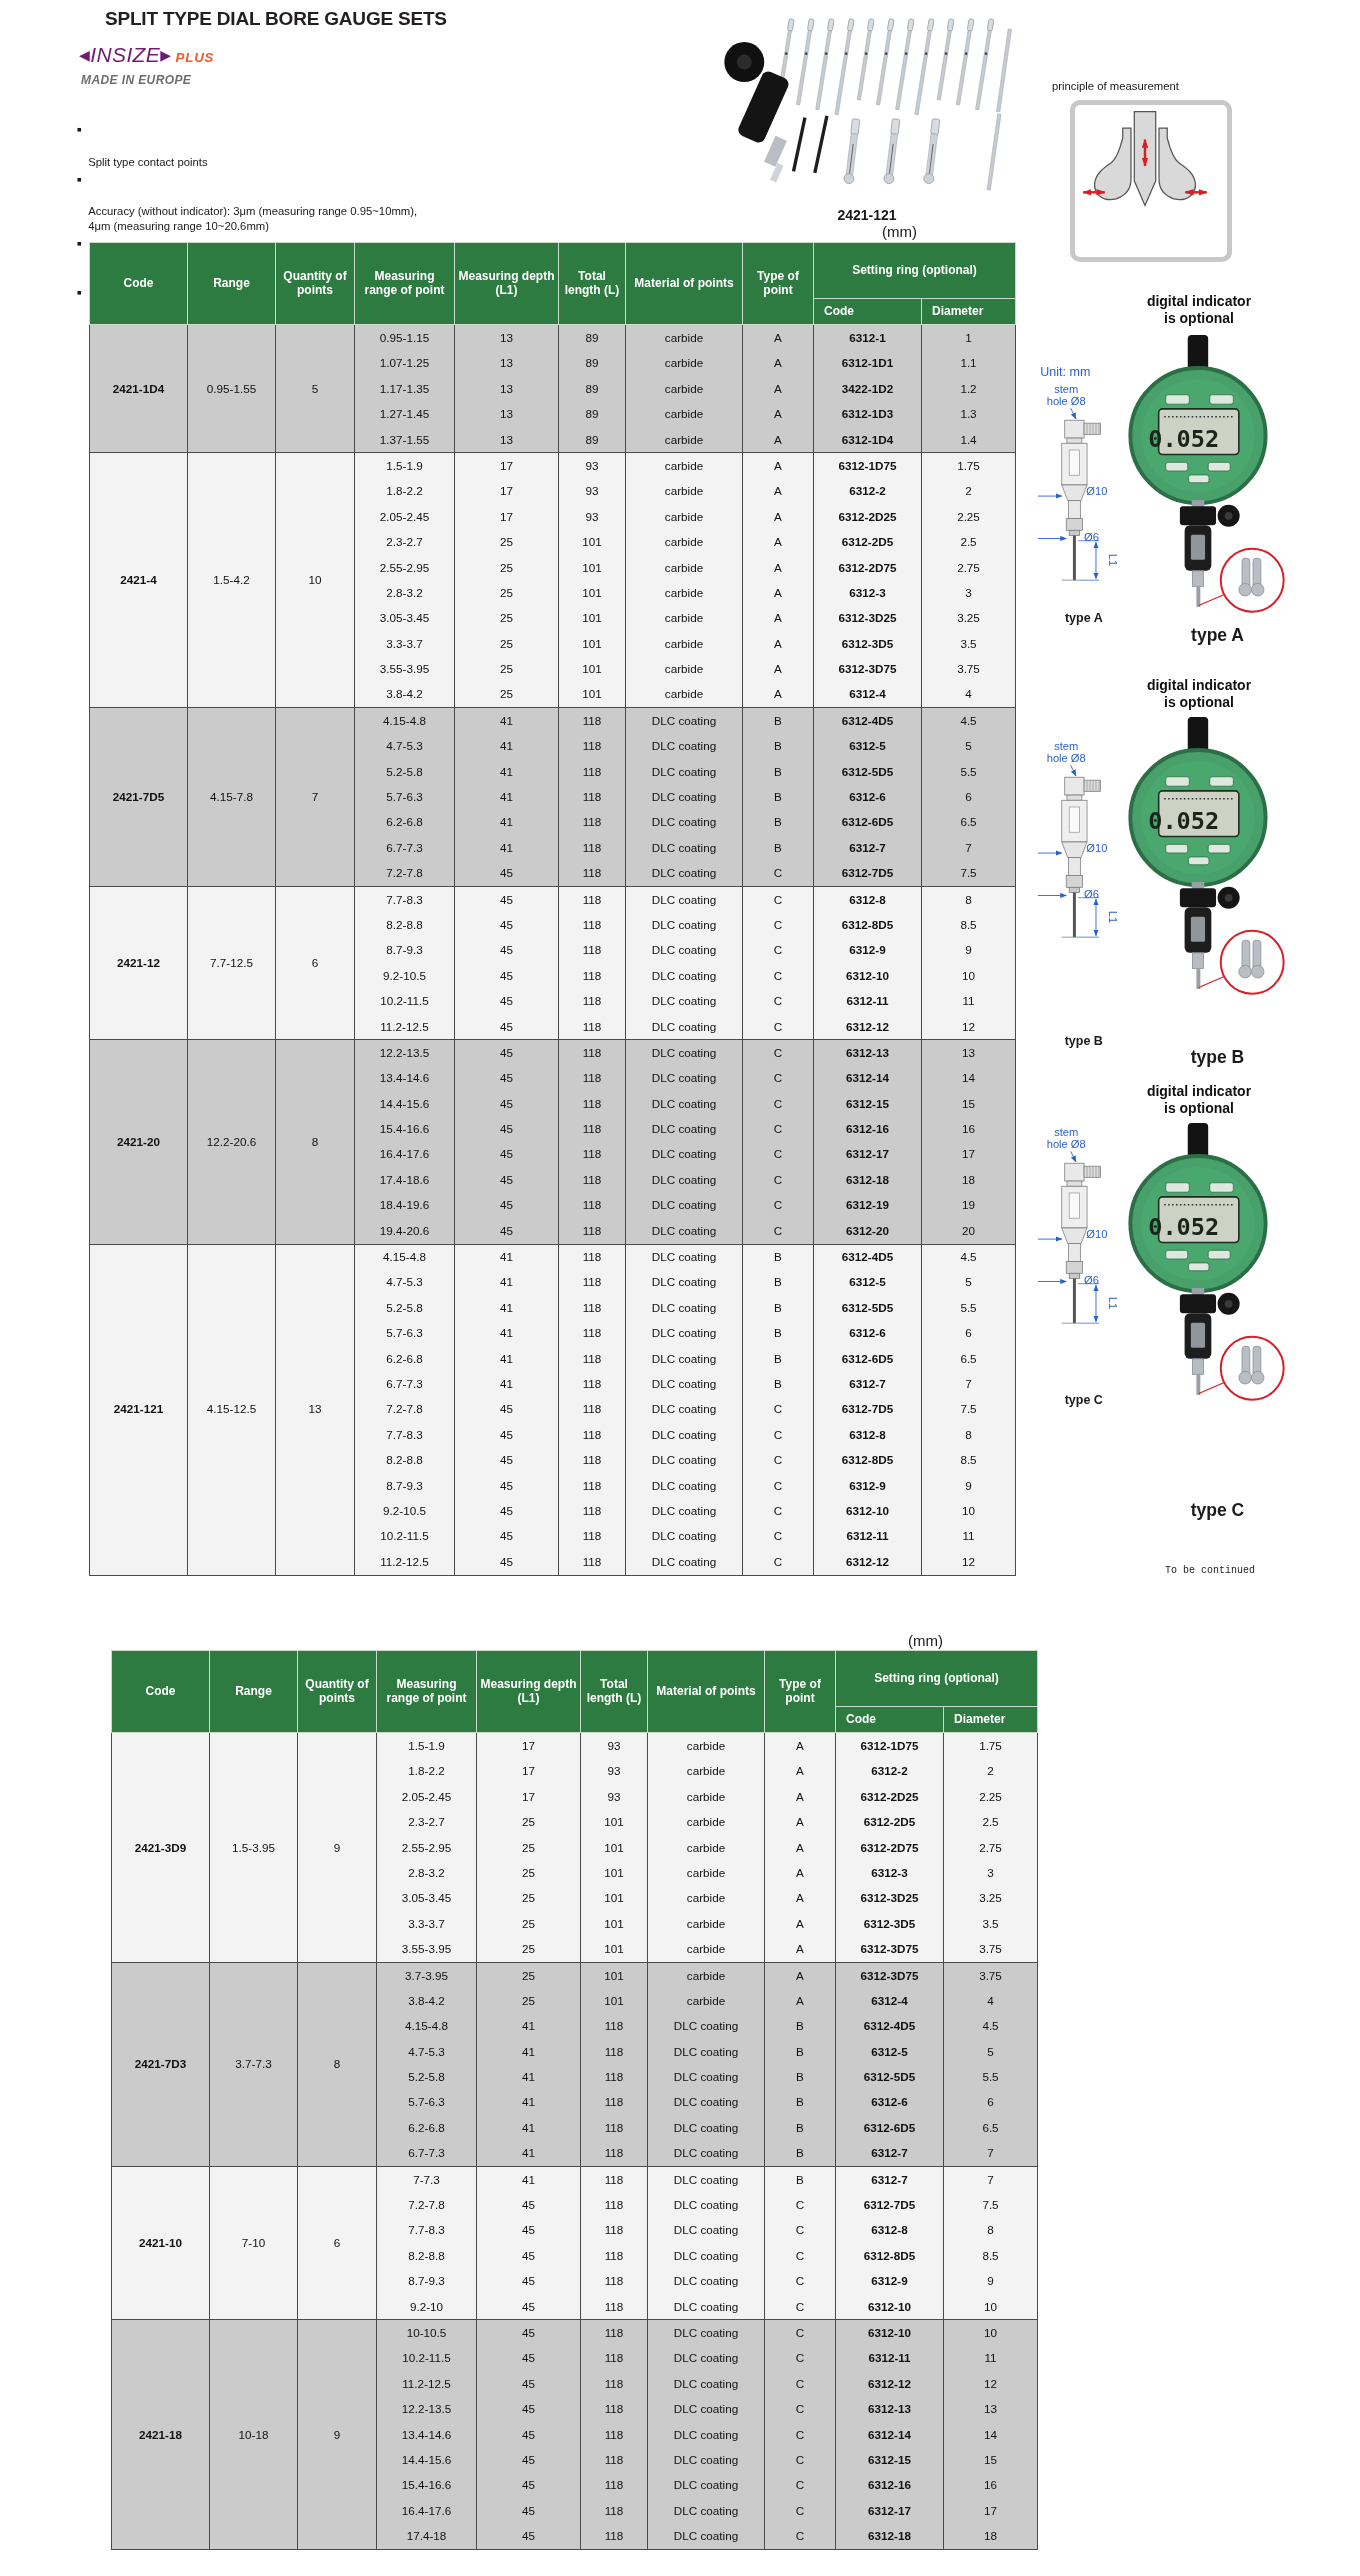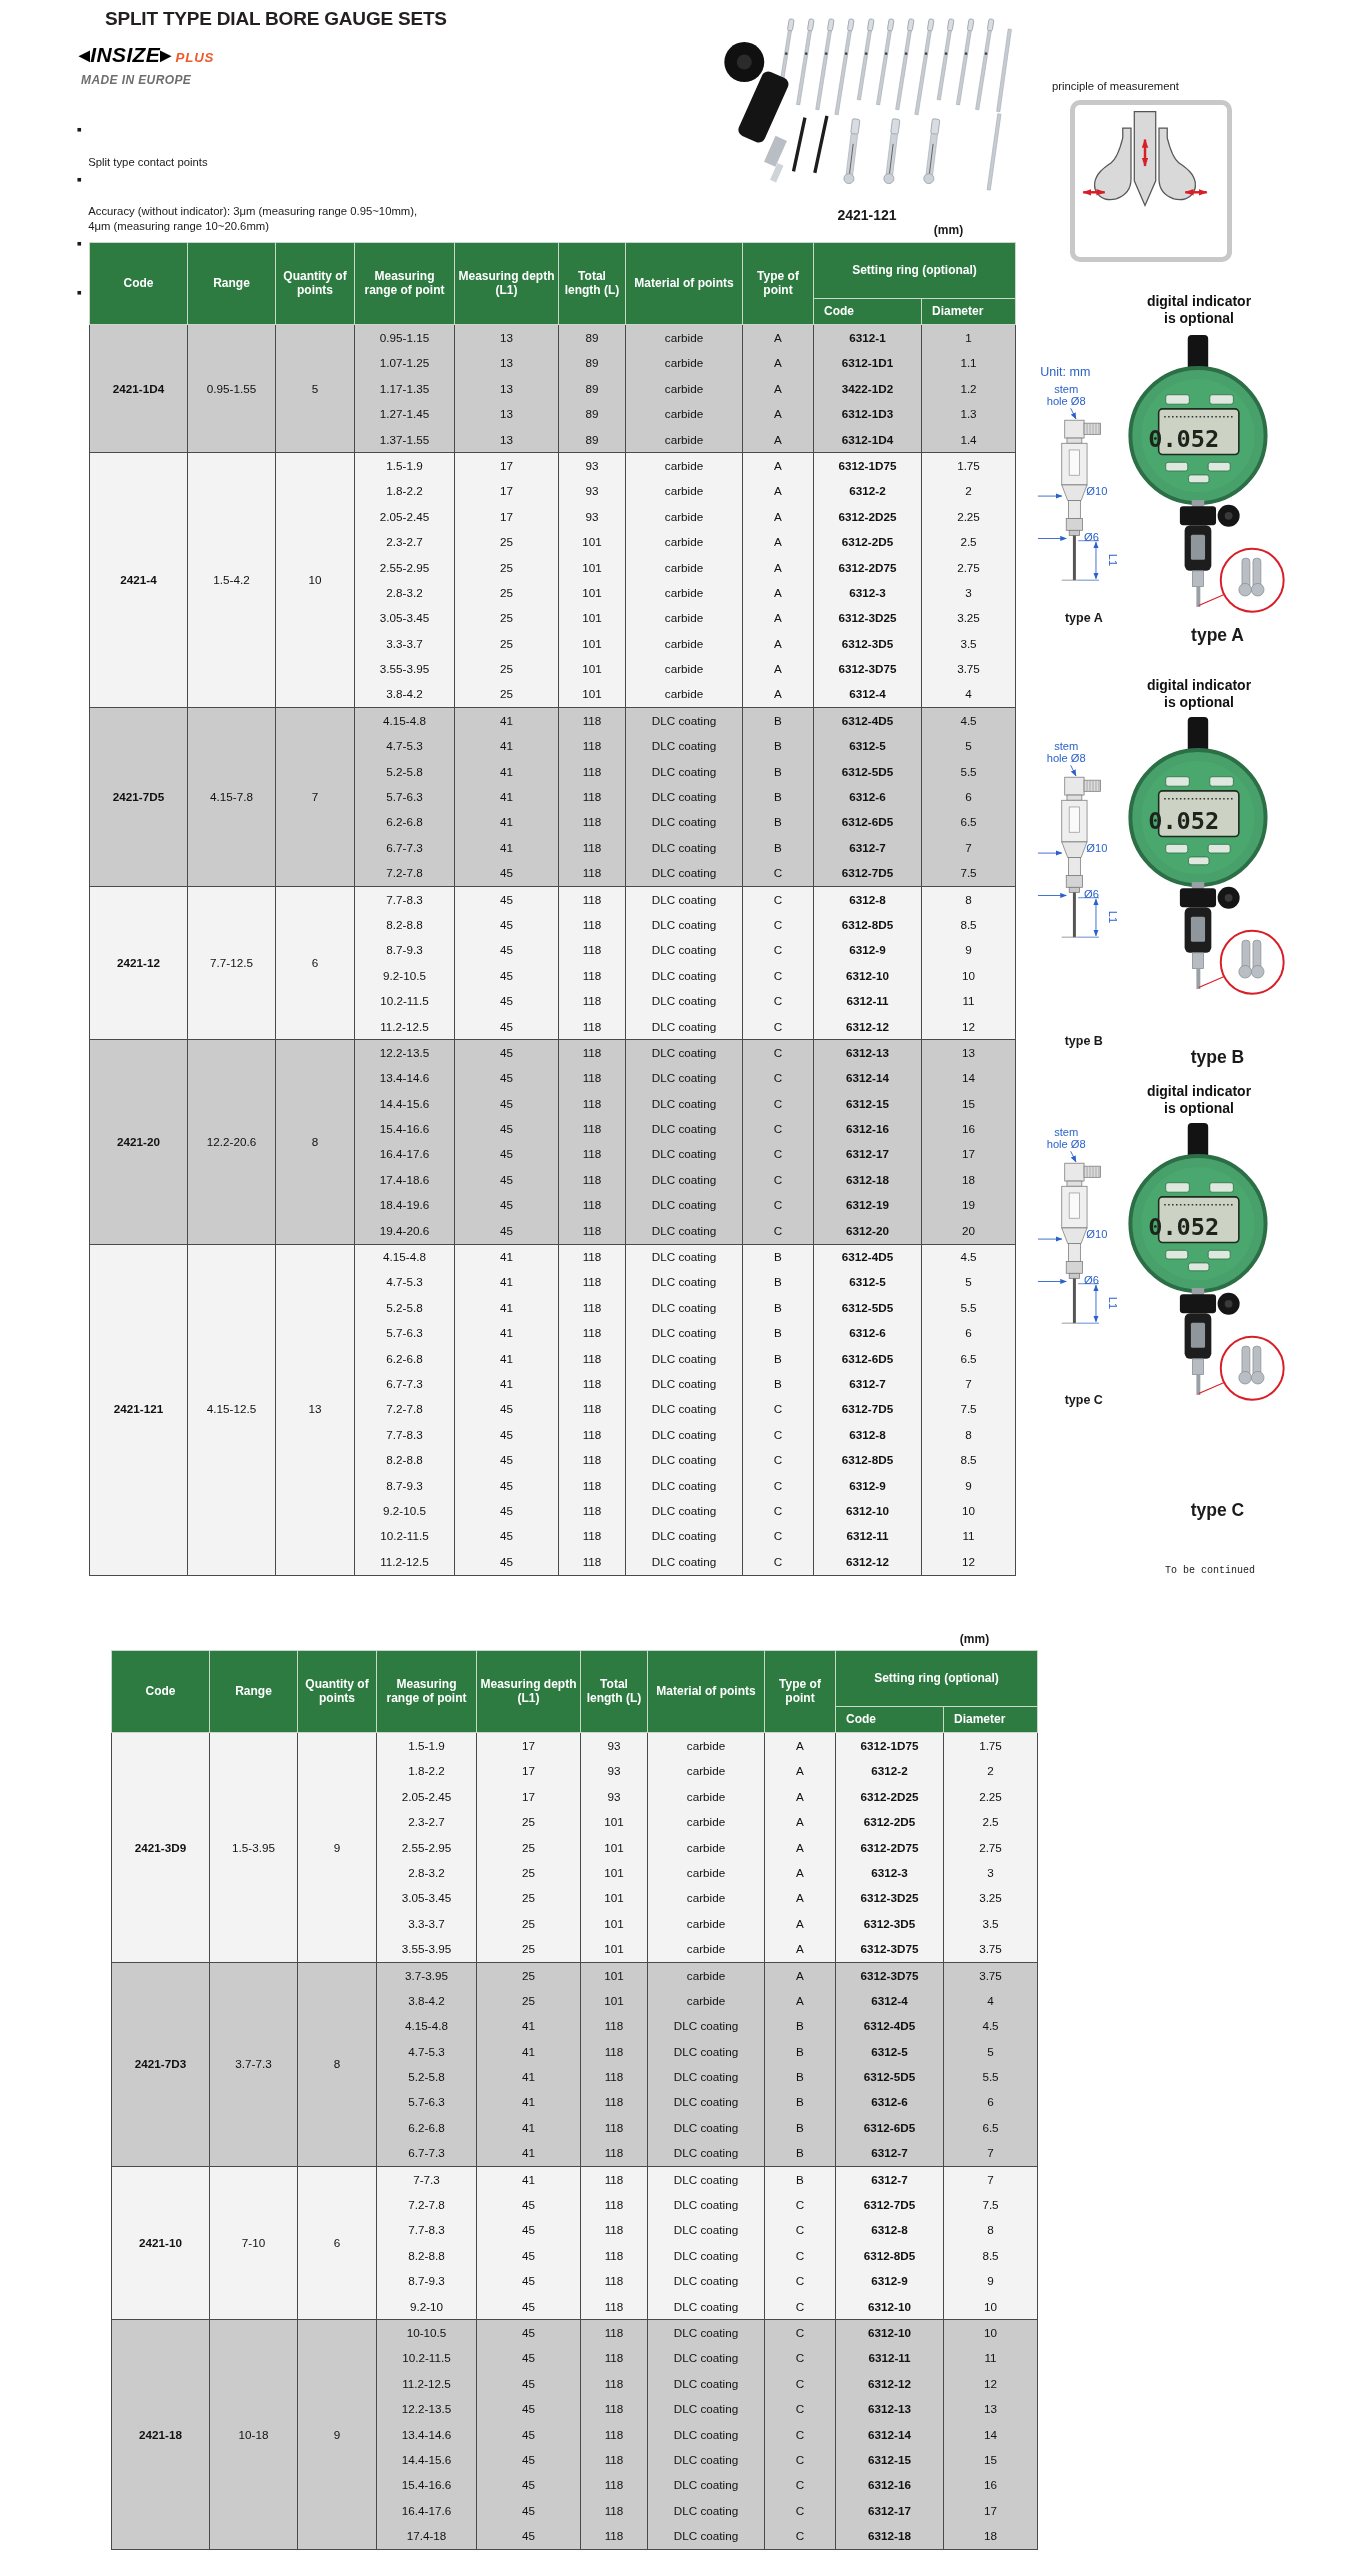--- a/index.html
+++ b/index.html
@@ -3,35 +3,35 @@
 <meta charset="utf-8">
 <style>
   html,body{margin:0;padding:0;background:#fff;}
   #page{position:relative;width:1361px;height:2576px;background:#fff;overflow:hidden;
         font-family:"Liberation Sans",sans-serif;color:#1a1a1a;}
   .abs{position:absolute;}
 
   
   #page-title{left:77px;top:8.3px;font-size:19px;font-weight:bold;color:#231f20;letter-spacing:-0.2px;margin-left:28px;}
   #logo-row{left:79px;top:43px;display:flex;align-items:baseline;}
-  .logo-core{color:#000000;font-style:italic;font-weight:700;font-size:21px;letter-spacing:0.4px;}
+  .logo-core{color:#701a75;font-style:italic;font-weight:400;font-size:21px;letter-spacing:0.4px;}
   .logo-arrow{font-size:14px;font-style:normal;display:inline-block;transform:translateY(-1.7px);}
   .logo-plus{color:#f05a28;font-style:italic;font-weight:bold;font-size:13.3px;margin-left:4.2px;letter-spacing:0.8px;}
   #made-in{left:81px;top:73px;font-size:12px;font-weight:bold;font-style:italic;color:#6d6e71;letter-spacing:0.4px;text-align:center;}
   #bullets{left:77px;top:122px;width:408px;font-size:11.3px;line-height:1.3;}
   .bullet-item{display:flex;margin-bottom:1.7px;}
   .bullet-sq{font-size:7.5px;margin:3.3px 6.7px 0 0;color:#1a1a1a;}
   .bullet-text{white-space:pre-line;margin-top:33px;}
 
   
   #product-photo{left:696px;top:6.7px;}
   #product-code-label{left:788px;top:207px;width:158px;text-align:center;font-size:14px;font-weight:bold;}
 
   
-  .mm-note{font-size:12px;font-weight:bold;text-align:center;width:133px;}
+  .mm-note{font-size:15px;font-weight:normal;text-align:left;width:133px;}
   #mm1{left:882px;top:223px;}
   #mm2{left:908px;top:1632px;}
 
   
   #table1-wrap{left:89px;top:242px;}
   #table2-wrap{left:111px;top:1650px;}
   table.spec{border-collapse:collapse;table-layout:fixed;width:926px;font-size:11.7px;color:#111;
              border-bottom:0.8px solid #4a4a4a;}
   table.spec th{background:#2e7b41;color:#fff;font-weight:bold;font-size:12px;line-height:1.15;
                 border:0.8px solid #c9d8c9;padding:1.7px 3.3px;text-align:center;vertical-align:middle;}

